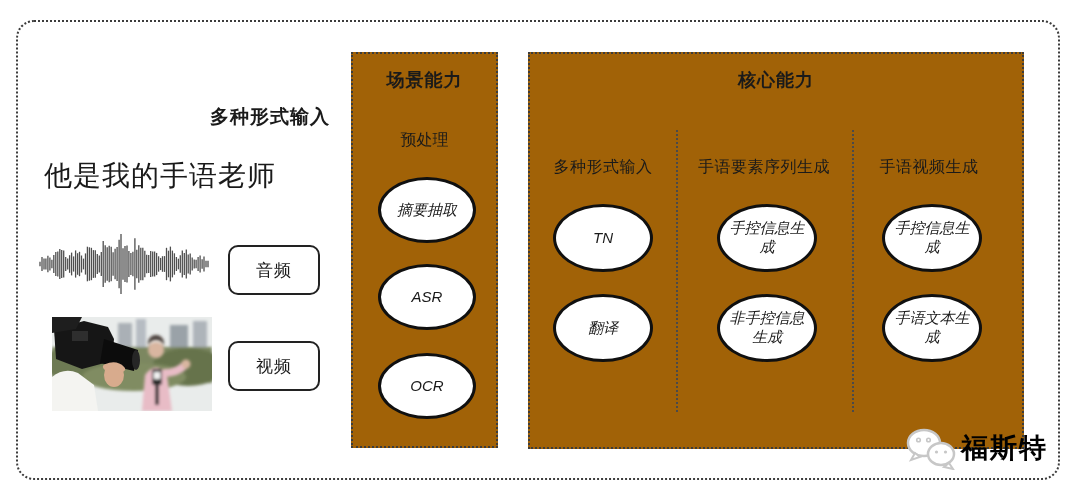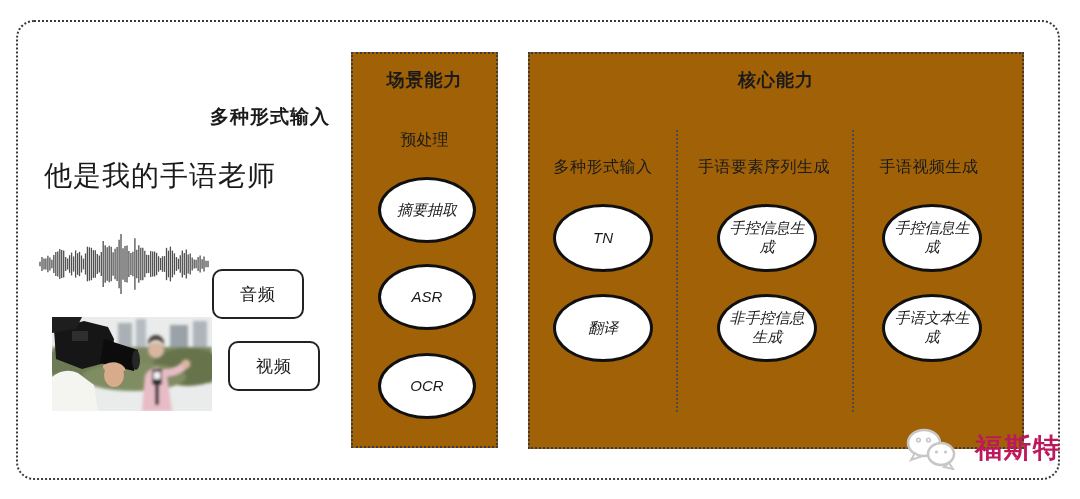--- a/index.html
+++ b/index.html
@@ -18,21 +18,21 @@
   .ellipse .txt{display:block;width:80px;}
   .inp-box{position:absolute;width:88px;height:46px;border:2px solid #222;
            border-radius:10px;background:#fff;display:flex;align-items:center;
            justify-content:center;font-size:17px;letter-spacing:1px;}
   .inp-label{position:absolute;left:190px;top:104px;width:160px;text-align:center;
              font-size:19px;font-weight:600;letter-spacing:1px;}
   .sentence{position:absolute;left:44px;top:157px;font-size:28px;letter-spacing:1px;}
   .col-header{position:absolute;text-align:center;font-size:16px;letter-spacing:.5px;}
   .divider{position:absolute;top:76px;height:282px;width:0;border-left:2px dotted #4a4a4a;}
   .watermark{position:absolute;left:903px;top:426px;display:flex;align-items:center;z-index:5;}
-  .watermark-text{font-size:27px;font-weight:700;color:#be185d;letter-spacing:2px;margin-left:16px;}
+  .watermark-text{font-size:27px;font-weight:700;color:#000000;letter-spacing:2px;margin-left:2px;}
   svg{display:block;}
 </style>
 </head>
 <body>
 
 <div class="canvas">
 
   <div class="outer"></div>
 
   <div class="inp-label">多种形式输入</div>
@@ -122,21 +122,21 @@
         <line x1="156.2" y1="31.6" x2="156.2" y2="40.4" stroke="#3c3c3c" stroke-width="1.3" opacity="0.9"></line>
         <line x1="158.1" y1="31.8" x2="158.1" y2="40.2" stroke="#3c3c3c" stroke-width="1.3" opacity="0.9"></line>
         <line x1="160.1" y1="28.9" x2="160.1" y2="43.1" stroke="#3c3c3c" stroke-width="1.3" opacity="0.9"></line>
         <line x1="162.1" y1="27.6" x2="162.1" y2="44.4" stroke="#3c3c3c" stroke-width="1.3" opacity="0.9"></line>
         <line x1="164.1" y1="31.3" x2="164.1" y2="40.7" stroke="#3c3c3c" stroke-width="1.3" opacity="0.9"></line>
         <line x1="166.0" y1="28.5" x2="166.0" y2="43.5" stroke="#3c3c3c" stroke-width="1.3" opacity="0.9"></line>
         <line x1="168.0" y1="32.7" x2="168.0" y2="39.3" stroke="#3c3c3c" stroke-width="1.3" opacity="0.9"></line>
         <line x1="170.0" y1="32.7" x2="170.0" y2="39.3" stroke="#3c3c3c" stroke-width="1.3" opacity="0.9"></line>
       </svg>
   </div>
-  <div class="inp-box" style="left:212px;top:245px;margin-top:24px;">
+  <div class="inp-box" style="left:228px;top:245px;">
     <span>音频</span>
   </div>
 
   <div style="position:absolute;left:52px;top:317px;">
     <svg width="160" height="94" viewBox="0 0 160 94">
       <defs>
           <filter id="bl" x="-20%" y="-20%" width="140%" height="140%">
             <feGaussianBlur stdDeviation="1.6"></feGaussianBlur>
           </filter>
         </defs>

